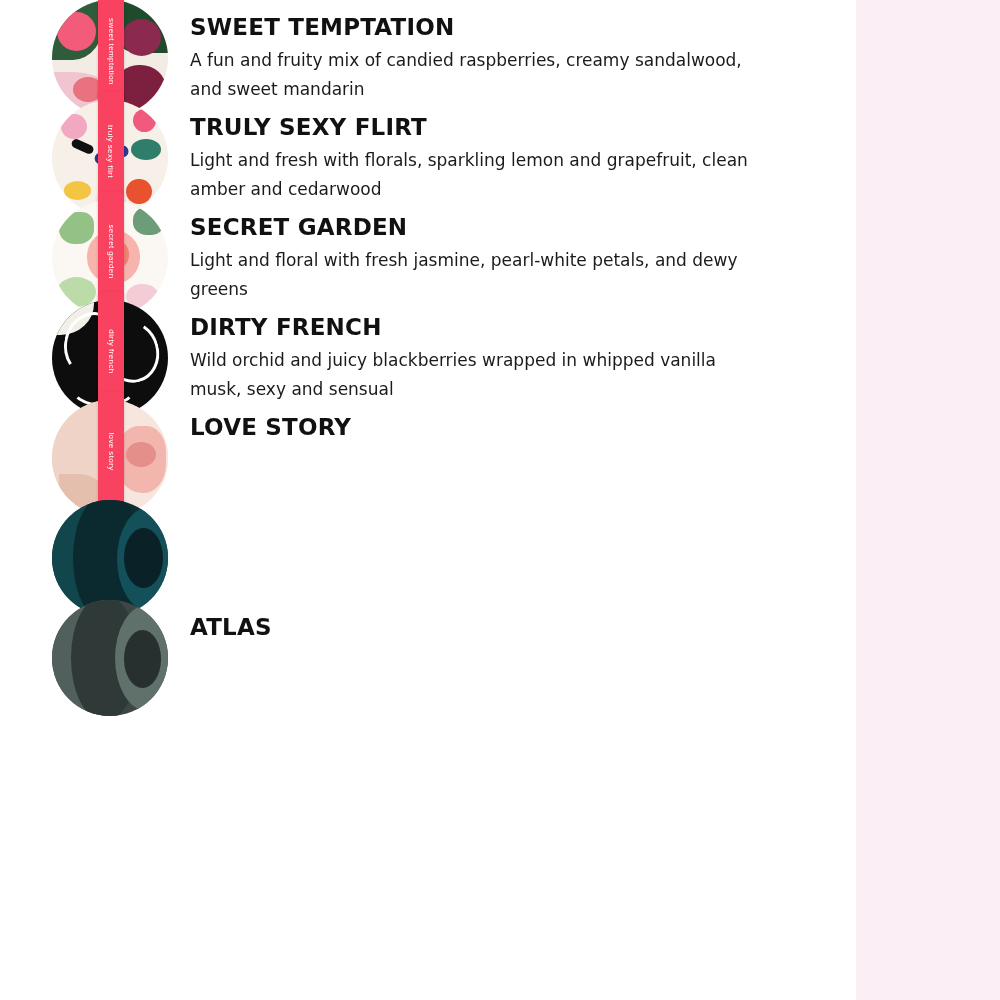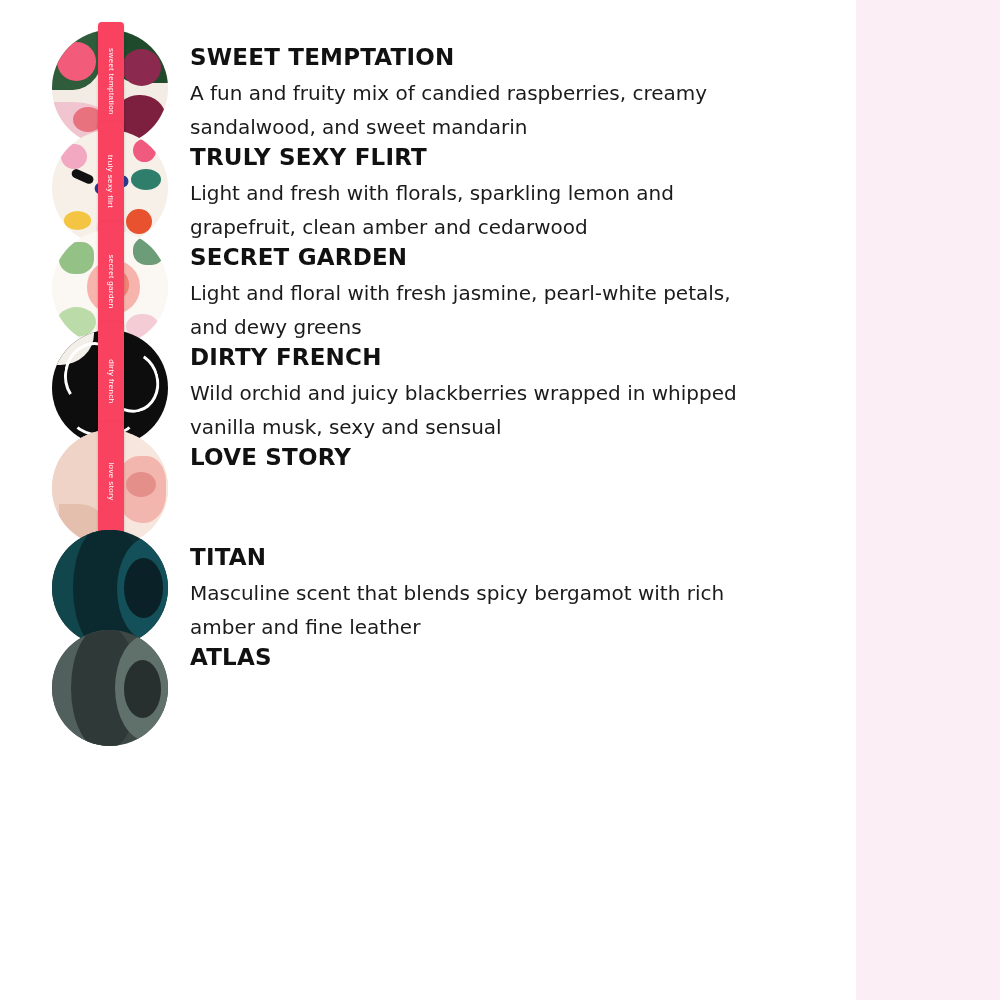--- a/index.html
+++ b/index.html
@@ -25,21 +25,20 @@
     width: 144px;
     height: 1000px;
     background: #fbeef5;
   }
   #list {
     position: absolute;
     left: 0;
     top: 0;
     width: 856px;
     height: 745px;
-    padding-top: 30px;
     box-sizing: border-box;
   }
   .item {
     display: flex;
     align-items: flex-start;
     height: 100px;
     margin-bottom: 0px;
     padding-left: 52px;
     box-sizing: border-box;
   }
@@ -89,21 +88,21 @@
     font-family: "DejaVu Sans", sans-serif;
     font-weight: 700;
     font-size: 23px;
     letter-spacing: 0.2px;
     color: #111111;
     margin: 0 0 6px 0;
     text-transform: uppercase;
   }
   .desc {
     font-family: "DejaVu Sans", sans-serif;
-    font-size: 20px;
+    font-size: 17px;
     line-height: 1.72;
     color: #1b1b1b;
     margin: 0;
     max-width: 560px;
   }
 
   
   .art { position: absolute; inset: 0; }
 
   
@@ -283,24 +282,20 @@
       <div class="thumb-wrap">
         <div class="thumb">
           <div class="art art6">
             <div class="t1"></div>
               <div class="t2"></div>
               <div class="t3"></div>
               <div class="t4"></div>
           </div>
         </div>
       </div>
-      <div class="text-col">
-        <h2 class="title">TITAN</h2>
-        <p class="desc">Masculine scent that blends spicy bergamot with rich amber and fine leather</p>
-      </div>
     </div>
 
     <div class="item">
       <div class="thumb-wrap">
         <div class="thumb">
           <div class="art art7">
             <div class="a1"></div>
               <div class="a2"></div>
               <div class="a3"></div>
               <div class="a4"></div>

